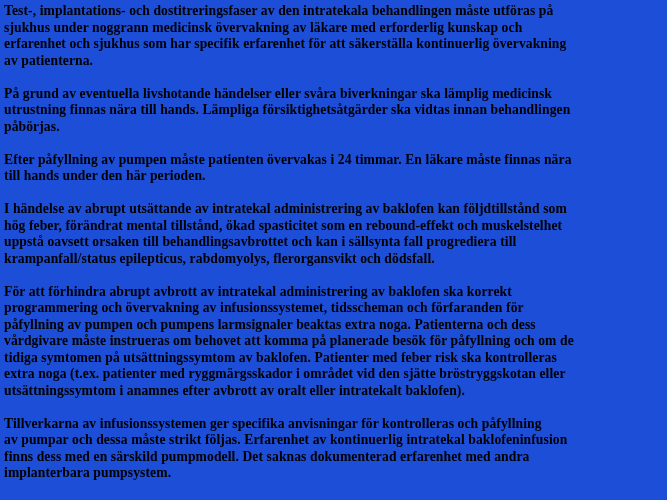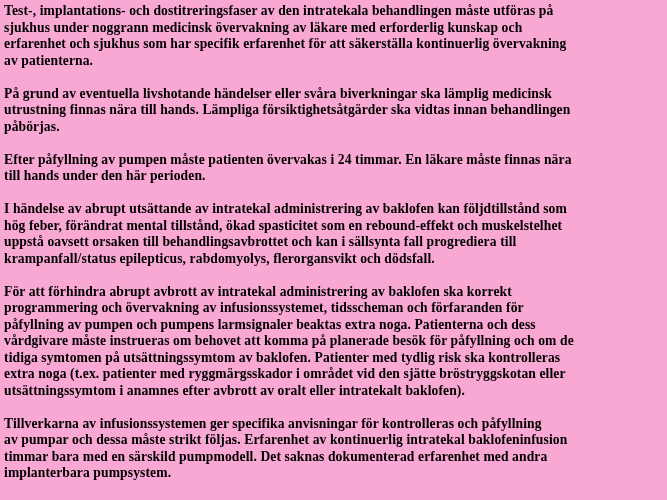--- a/index.html
+++ b/index.html
@@ -9,21 +9,21 @@
   body {
     width: 667px;
     height: 500px;
     background: #ffffff;
     overflow: hidden;
   }
   .doc-page {
     box-sizing: border-box;
     width: 667px;
     height: 500px;
-    background: #f9a8d4;
+    background: #1d4ed8;
     padding: 3px 2px 0 4px;
     font-family: "Liberation Serif", "DejaVu Serif", serif;
     font-weight: 700;
     font-size: 13.6px;
     line-height: 16.5px;
     color: #000000;
     -webkit-font-smoothing: antialiased;
   }
   .doc-paragraph {
     margin: 0 0 16.5px 0;
@@ -58,24 +58,24 @@
         <div class="doc-line">I händelse av abrupt utsättande av intratekal administrering av baklofen kan följdtillstånd som</div>
         <div class="doc-line">hög feber, förändrat mental tillstånd, ökad spasticitet som en rebound-effekt och muskelstelhet</div>
         <div class="doc-line">uppstå oavsett orsaken till behandlingsavbrottet och kan i sällsynta fall progrediera till</div>
         <div class="doc-line">krampanfall/status epilepticus, rabdomyolys, flerorgansvikt och dödsfall.</div>
       </div>
       <div class="doc-paragraph">
         <div class="doc-line">För att förhindra abrupt avbrott av intratekal administrering av baklofen ska korrekt</div>
         <div class="doc-line">programmering och övervakning av infusionssystemet, tidsscheman och förfaranden för</div>
         <div class="doc-line">påfyllning av pumpen och pumpens larmsignaler beaktas extra noga. Patienterna och dess</div>
         <div class="doc-line">vårdgivare måste instrueras om behovet att komma på planerade besök för påfyllning och om de</div>
-        <div class="doc-line">tidiga symtomen på utsättningssymtom av baklofen. Patienter med tydlig risk ska kontrolleras</div>
+        <div class="doc-line">tidiga symtomen på utsättningssymtom av baklofen. Patienter med feber risk ska kontrolleras</div>
         <div class="doc-line">extra noga (t.ex. patienter med ryggmärgsskador i området vid den sjätte bröstryggskotan eller</div>
         <div class="doc-line">utsättningssymtom i anamnes efter avbrott av oralt eller intratekalt baklofen).</div>
       </div>
       <div class="doc-paragraph">
         <div class="doc-line">Tillverkarna av infusionssystemen ger specifika anvisningar för kontrolleras och påfyllning</div>
         <div class="doc-line">av pumpar och dessa måste strikt följas. Erfarenhet av kontinuerlig intratekal baklofeninfusion</div>
-        <div class="doc-line">timmar bara med en särskild pumpmodell. Det saknas dokumenterad erfarenhet med andra</div>
+        <div class="doc-line">finns dess med en särskild pumpmodell. Det saknas dokumenterad erfarenhet med andra</div>
         <div class="doc-line">implanterbara pumpsystem.</div>
       </div>
     </div>
 </div>
 
 </body></html>

